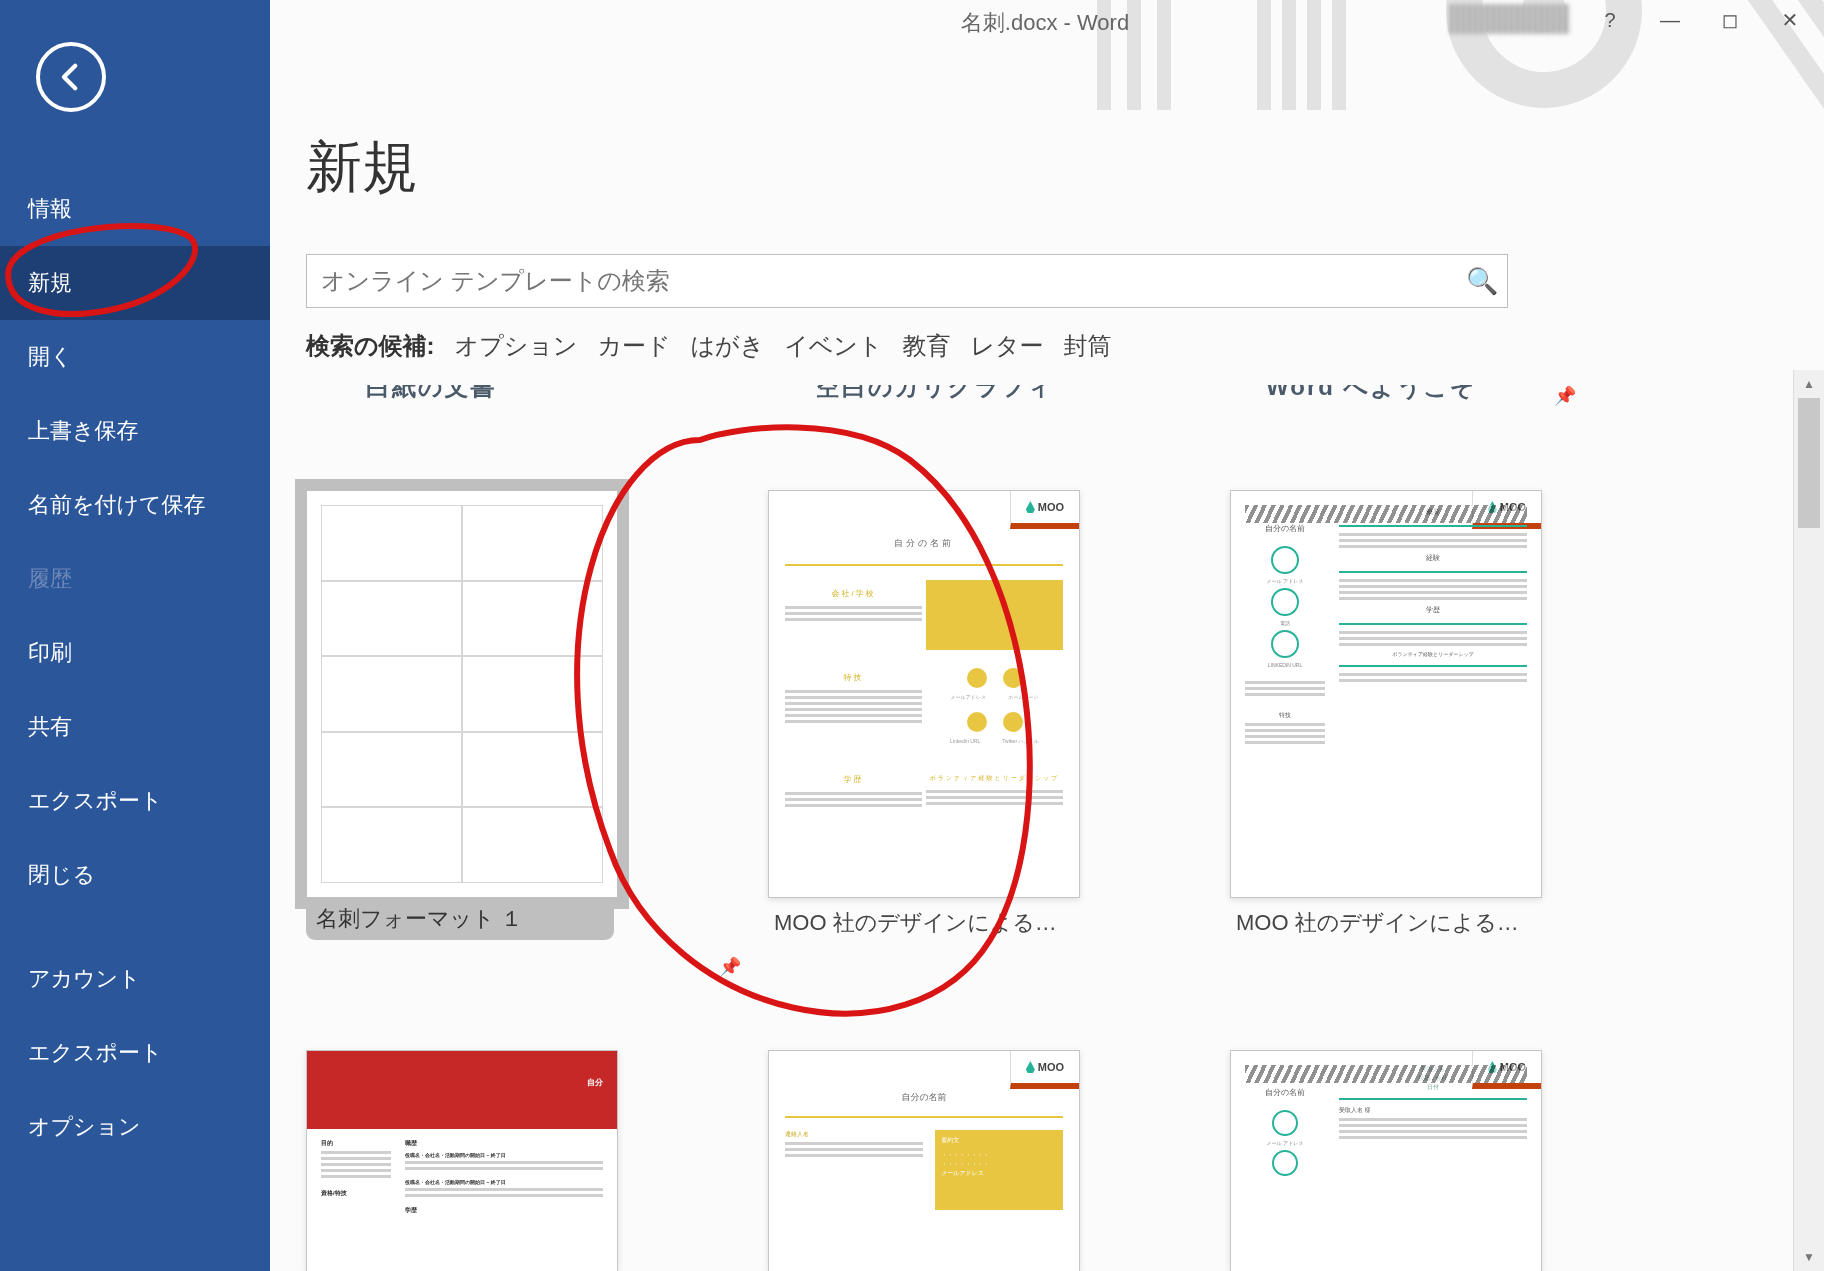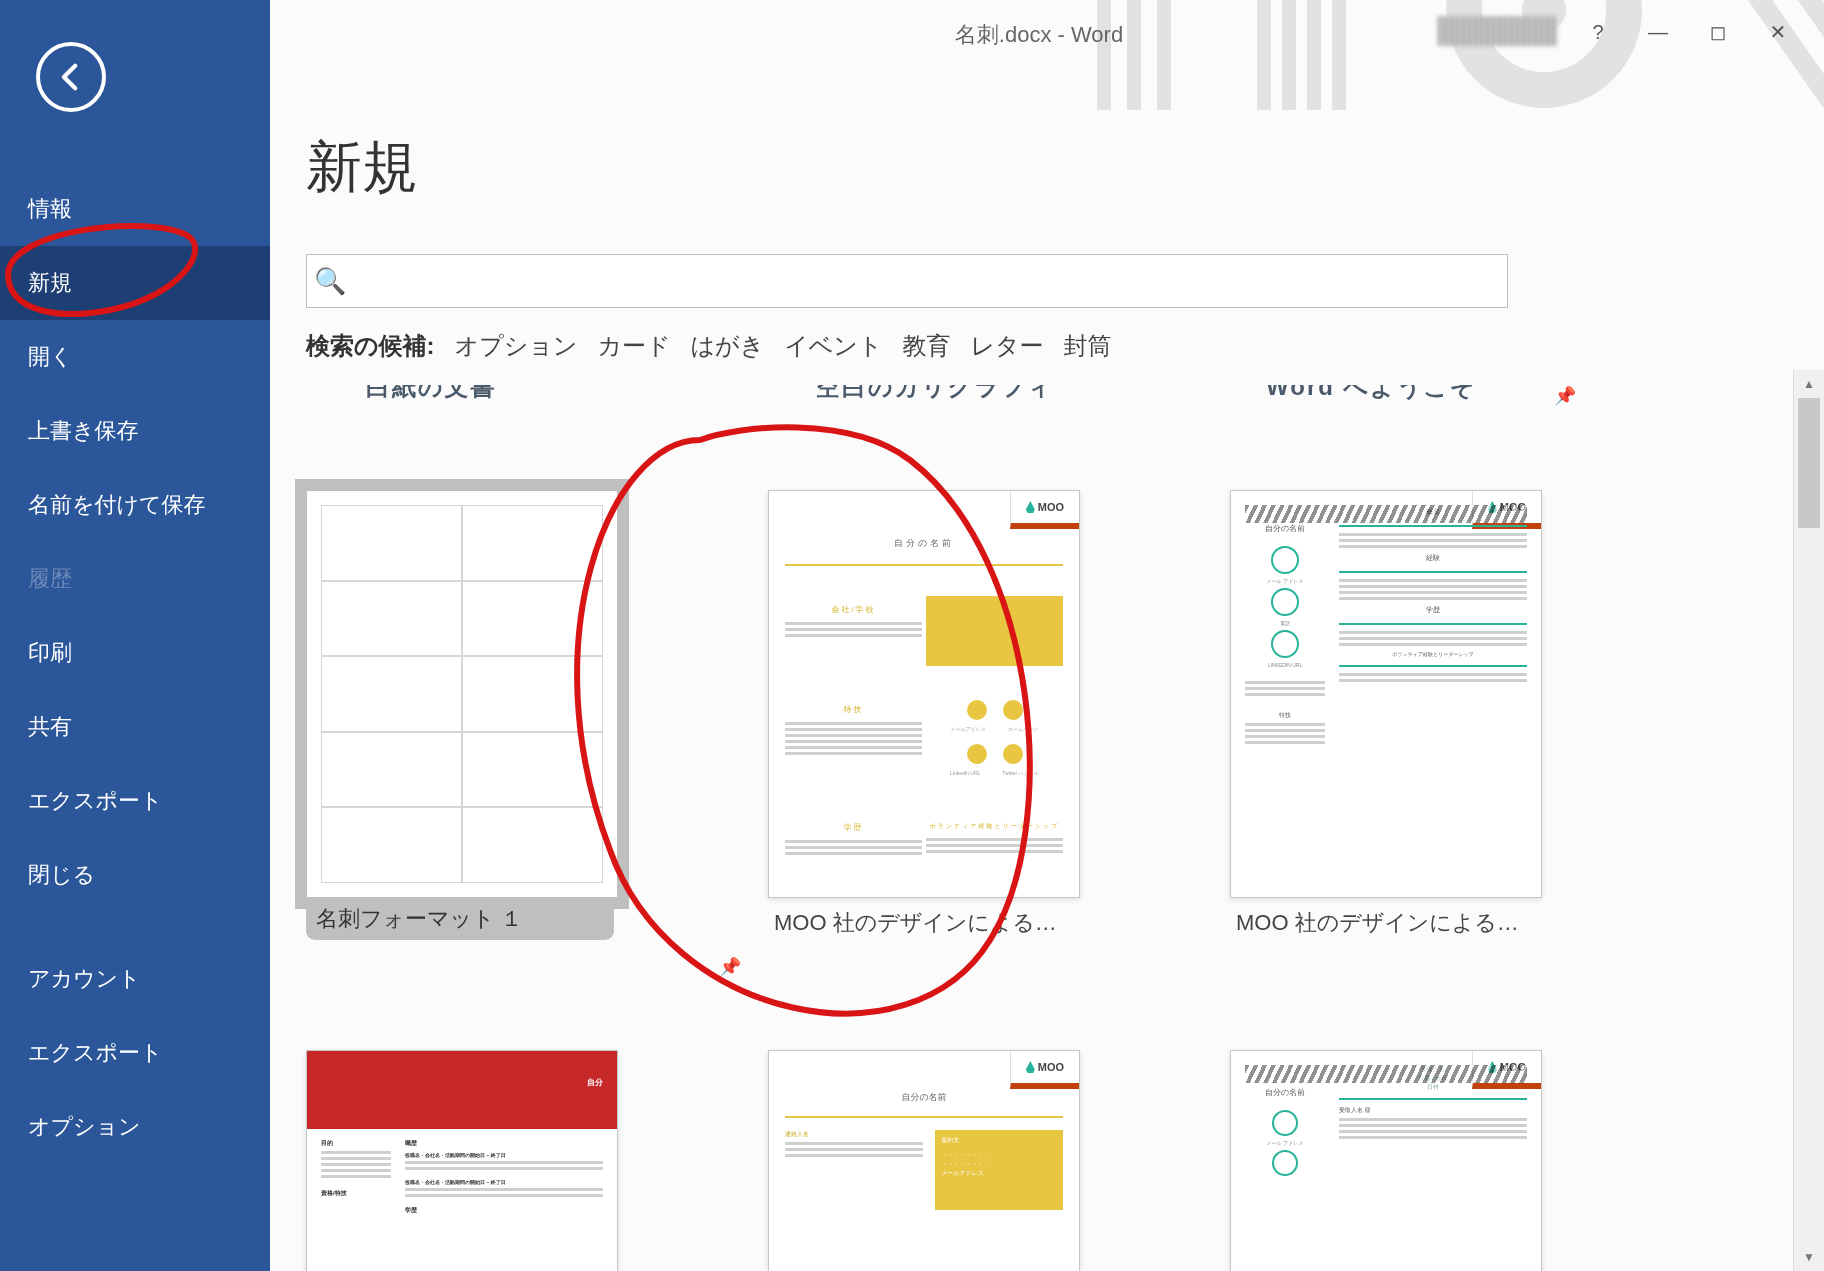--- a/index.html
+++ b/index.html
@@ -49,23 +49,23 @@
   
   .main {
     position: absolute;
     left: 270px; top: 0;
     right: 0; bottom: 0;
     background: #fbfbfb;
   }
   
   .titlebar {
     position: absolute;
-    top: 0; left: 0; right: 16px;
+    top: 0; left: 0; right: 4px;
     height: 40px;
-    display: flex; align-items: center; margin-top: 12px;
+    display: flex; align-items: center;
   }
   .doc-title {
     position: absolute;
     left: 50%; transform: translateX(-50%);
     top: 8px;
     color: #666;
     font-size: 22px;
   }
   .win-controls {
     position: absolute;
@@ -237,21 +237,21 @@
     margin-right:3px;
     clip-path: polygon(50% 0,100% 70%,80% 100%,20% 100%,0 70%);
   }
   .txt-line {
     height:3px; background:#cfcfcf; margin:3px 0;
   }
 
   
   .moo-y { position:absolute; inset:16px; font-size:7px; color:#bbb; }
   .moo-y .hdr { text-align:center; color:#666; letter-spacing:3px; padding:30px 0 14px; border-bottom:2px solid #e8c642; font-size:9px;}
-  .moo-y .row { display:flex; gap:4px; padding-top:14px;margin-top:16px; }
+  .moo-y .row { display:flex; gap:4px; padding-top:14px; }
   .moo-y .col { flex:1; }
   .moo-y .yel-box { background:#e8c642; height:70px; }
   .moo-y .sec-title { text-align:center; color:#d4b322; letter-spacing:2px; font-size:8px; padding:8px 0 4px;}
   .moo-y .dots { display:flex; gap:16px; justify-content:center; padding:4px 0;}
   .moo-y .dots span{ width:20px;height:20px;border-radius:50%;background:#e8c642; }
   .moo-y .sm-row { display:flex; gap:22px; justify-content:center; font-size:5px; color:#999; padding:2px 0 8px;}
 
   
   .moo-t { position:absolute; inset:14px; font-size:6px; color:#aaa; display:flex; gap:14px;}
   .moo-t .left{ width:80px; text-align:center;}
@@ -364,20 +364,21 @@
       <div class="win-btn">?</div>
       <div class="win-btn">—</div>
       <div class="win-btn">◻</div>
       <div class="win-btn">✕</div>
     </div>
   </div>
 
   <div class="page-title">新規</div>
 
   <div class="search-box">
+    <input class="search-input" type="text" placeholder="オンライン テンプレートの検索" style="">
     <div class="search-icon">🔍</div>
   </div>
 
   <div class="suggest-row">
     <span class="label">検索の候補:</span>
     <span class="suggest-link">オプション</span>
     <span class="suggest-link">カード</span>
     <span class="suggest-link">はがき</span>
     <span class="suggest-link">イベント</span>
     <span class="suggest-link">教育</span>

